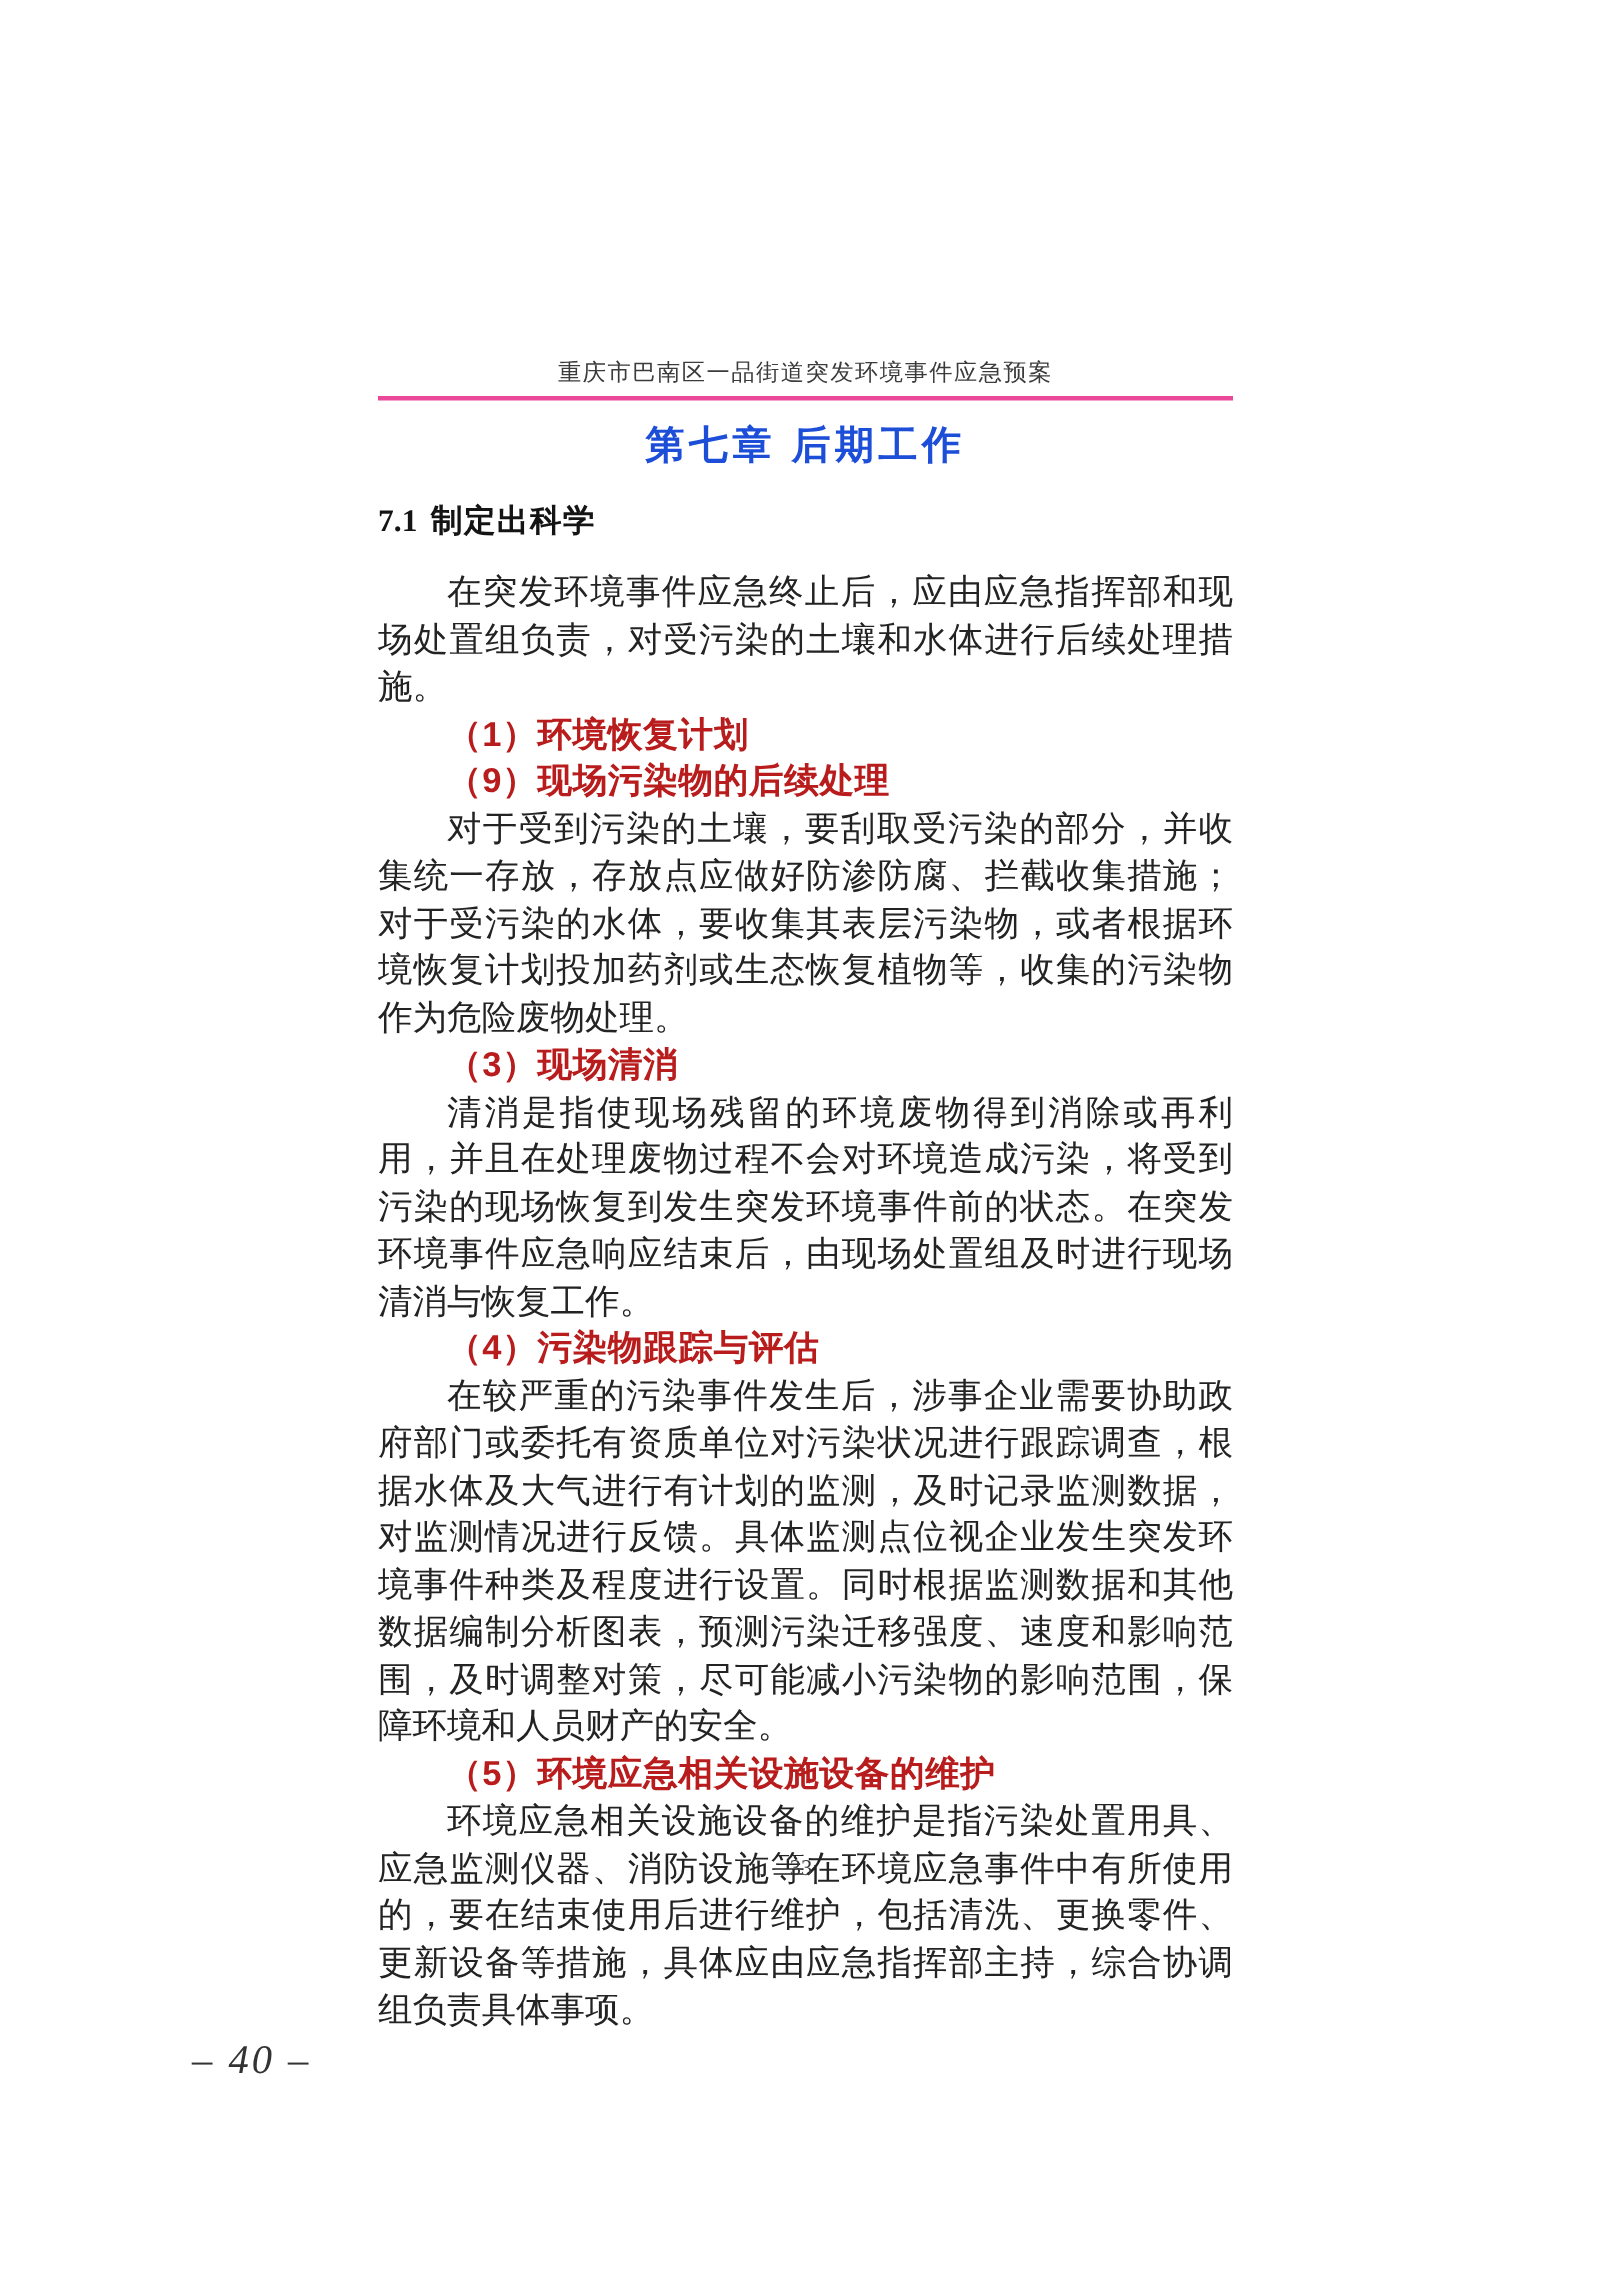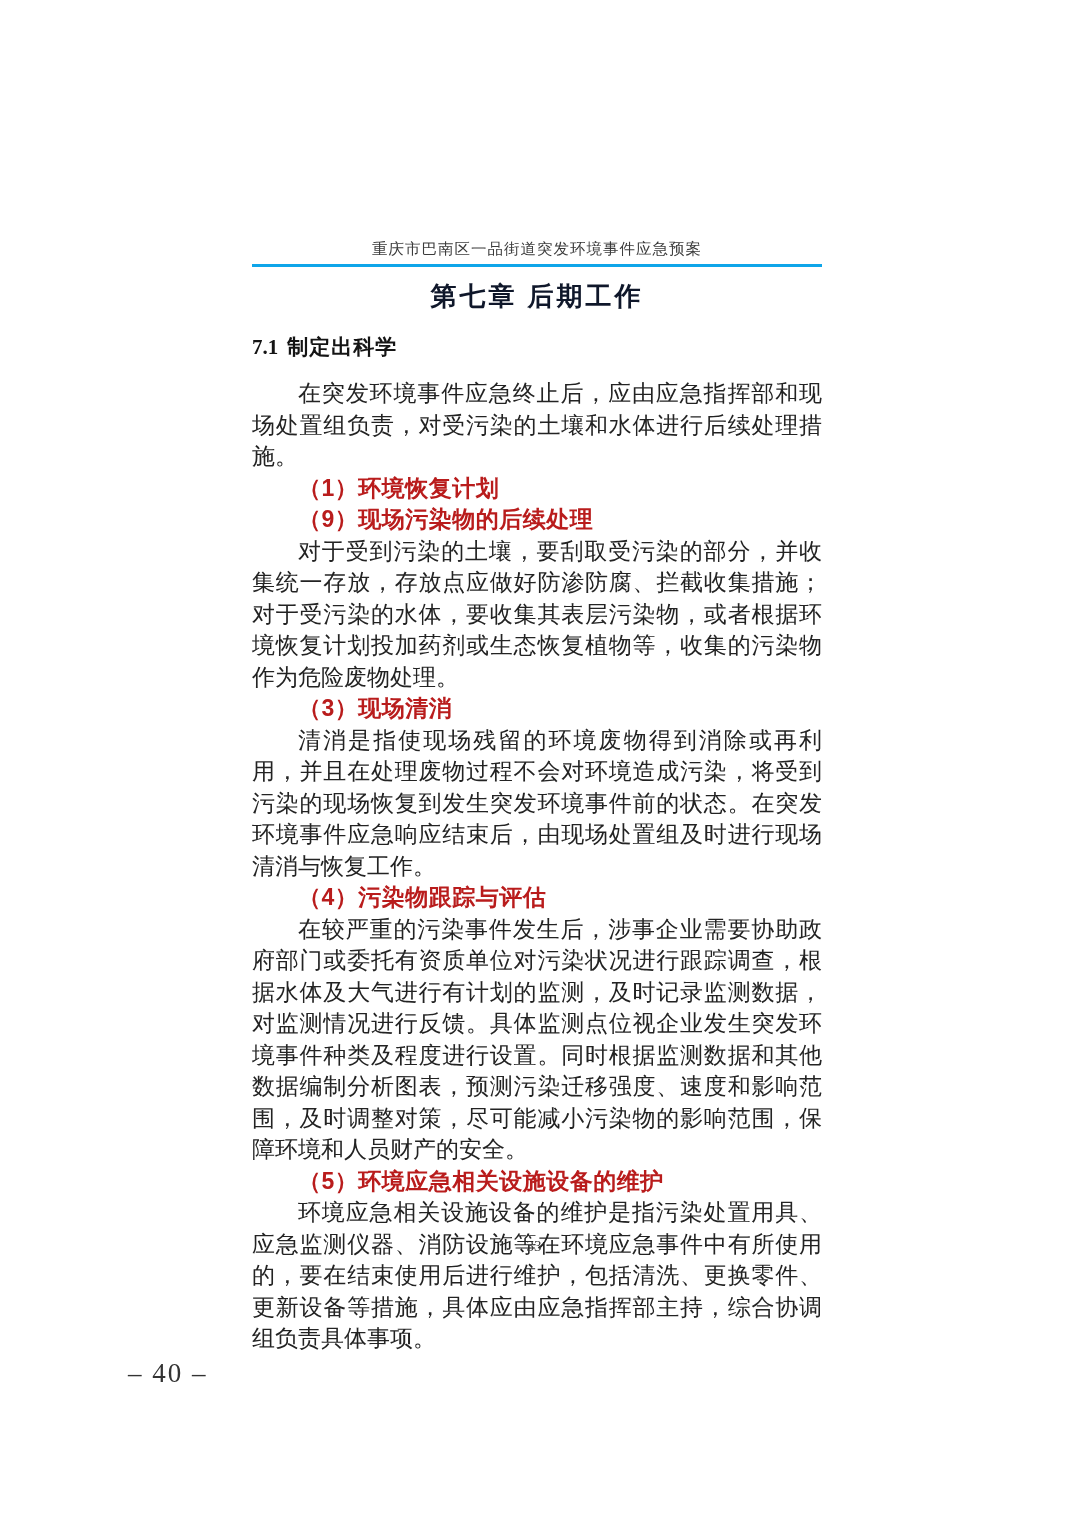--- a/index.html
+++ b/index.html
@@ -24,31 +24,31 @@
     width: 570px;
   }
 
   .running-header {
     text-align: center;
     font-size: 15.5px;
     line-height: 18px;
     letter-spacing: 1px;
     color: #3b3b3b;
     padding-bottom: 6px;
-    border-bottom: 3px solid #0ea5e9;
+    border-bottom: 3px solid #ec4899;
   }
 
   .chapter-title {
     margin-top: 12px;
     text-align: center;
     font-size: 26px;
     line-height: 34px;
     font-weight: 700;
     letter-spacing: 3px;
-    color: #0f172a;
+    color: #1d4ed8;
     font-family: "Liberation Sans", "DejaVu Sans", sans-serif;
   }
 
   .section-heading {
     margin-top: 20px;
     font-size: 21px;
     line-height: 28px;
     font-weight: 700;
     color: #141414;
   }
@@ -95,20 +95,21 @@
   }
 
   .outer-page-number {
     position: absolute;
     left: 128px;
     top: 1358px;
     font-size: 27px;
     letter-spacing: 2px;
     color: #333333;
     font-family: "Liberation Serif", "DejaVu Serif", serif;
+    font-style: italic;
   }
 </style>
 </head>
 <body>
 
 <div class="doc-content">
 
   <div class="running-header">重庆市巴南区一品街道突发环境事件应急预案</div>
 
   <h1 class="chapter-title">第七章 后期工作</h1>

